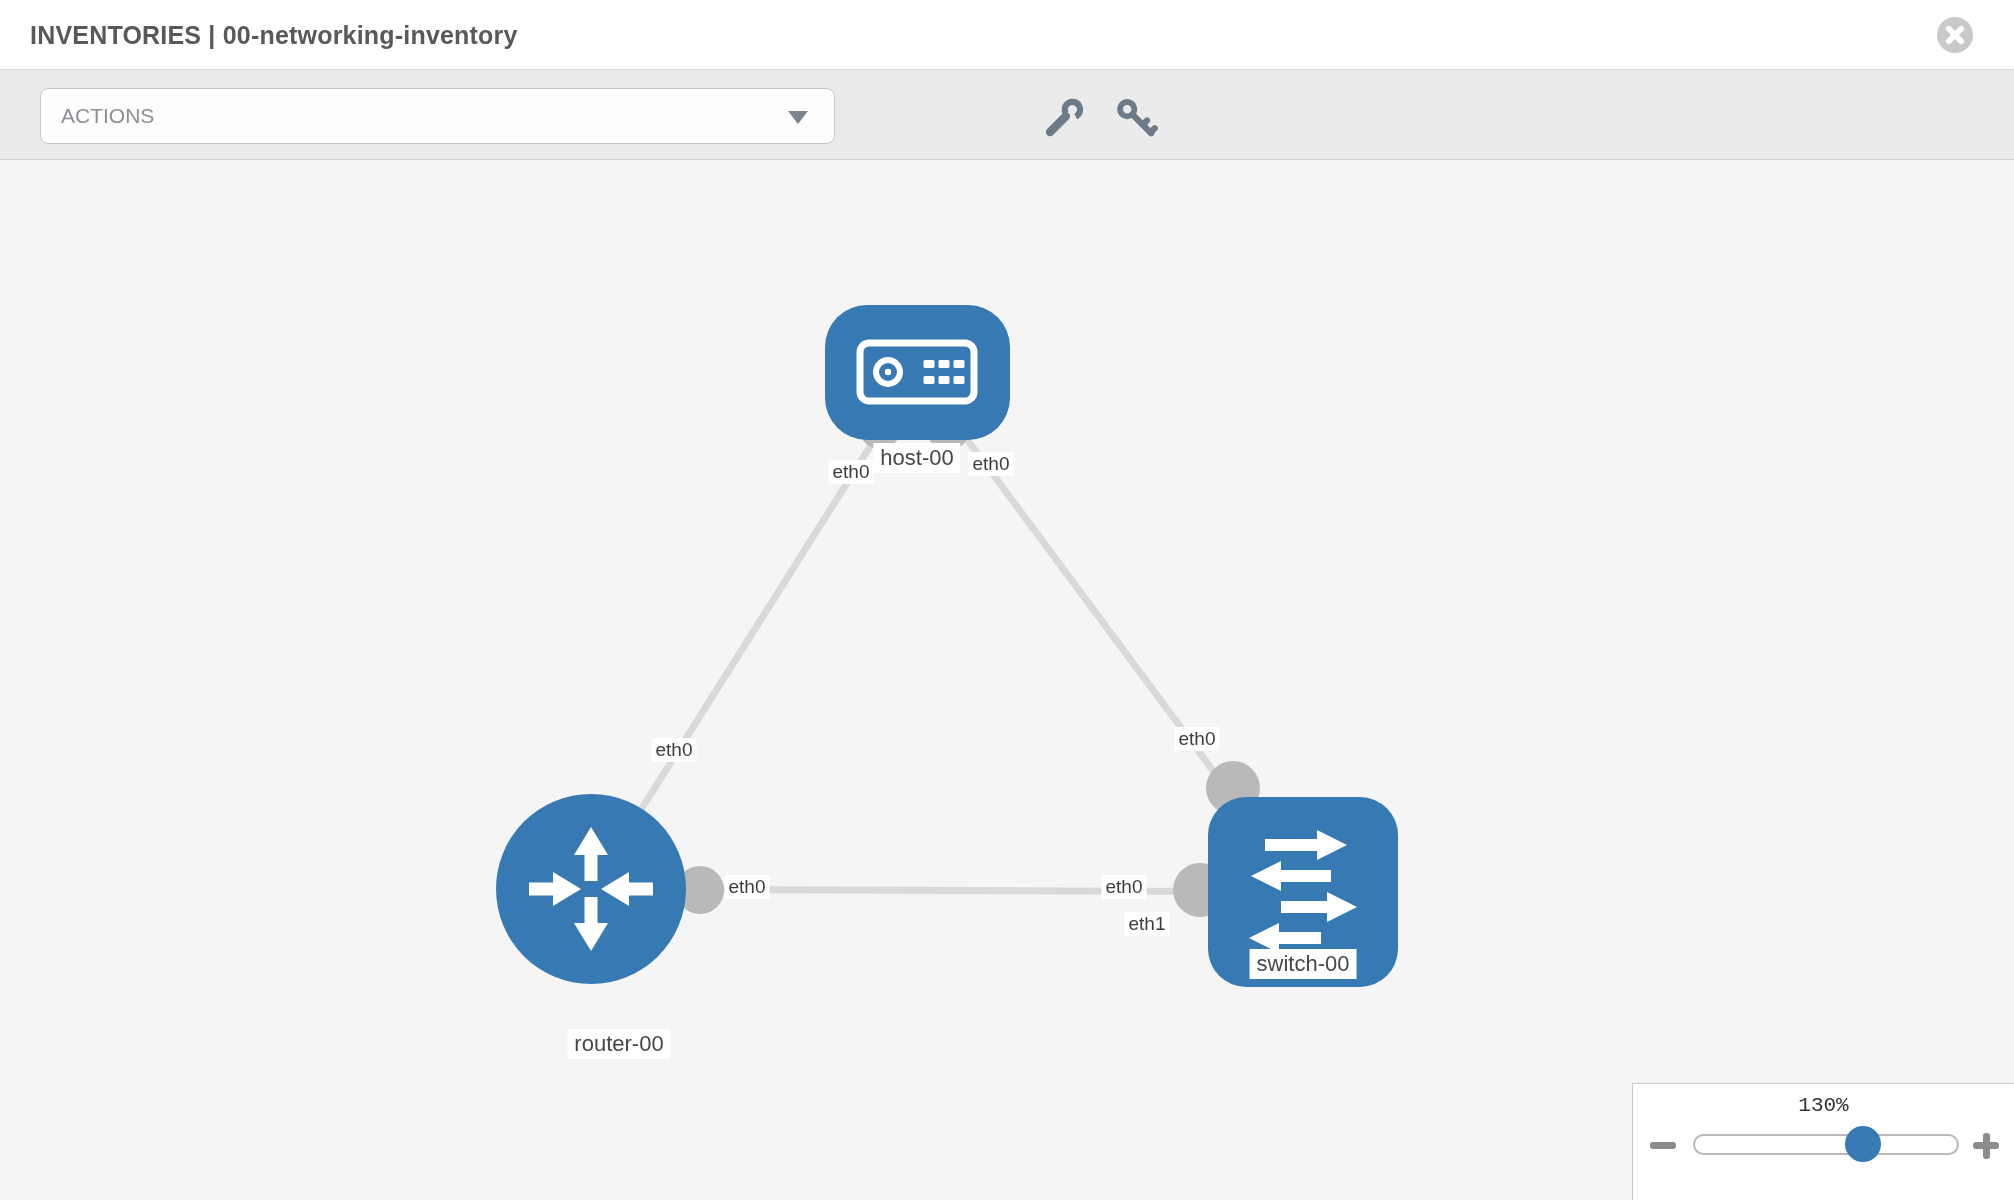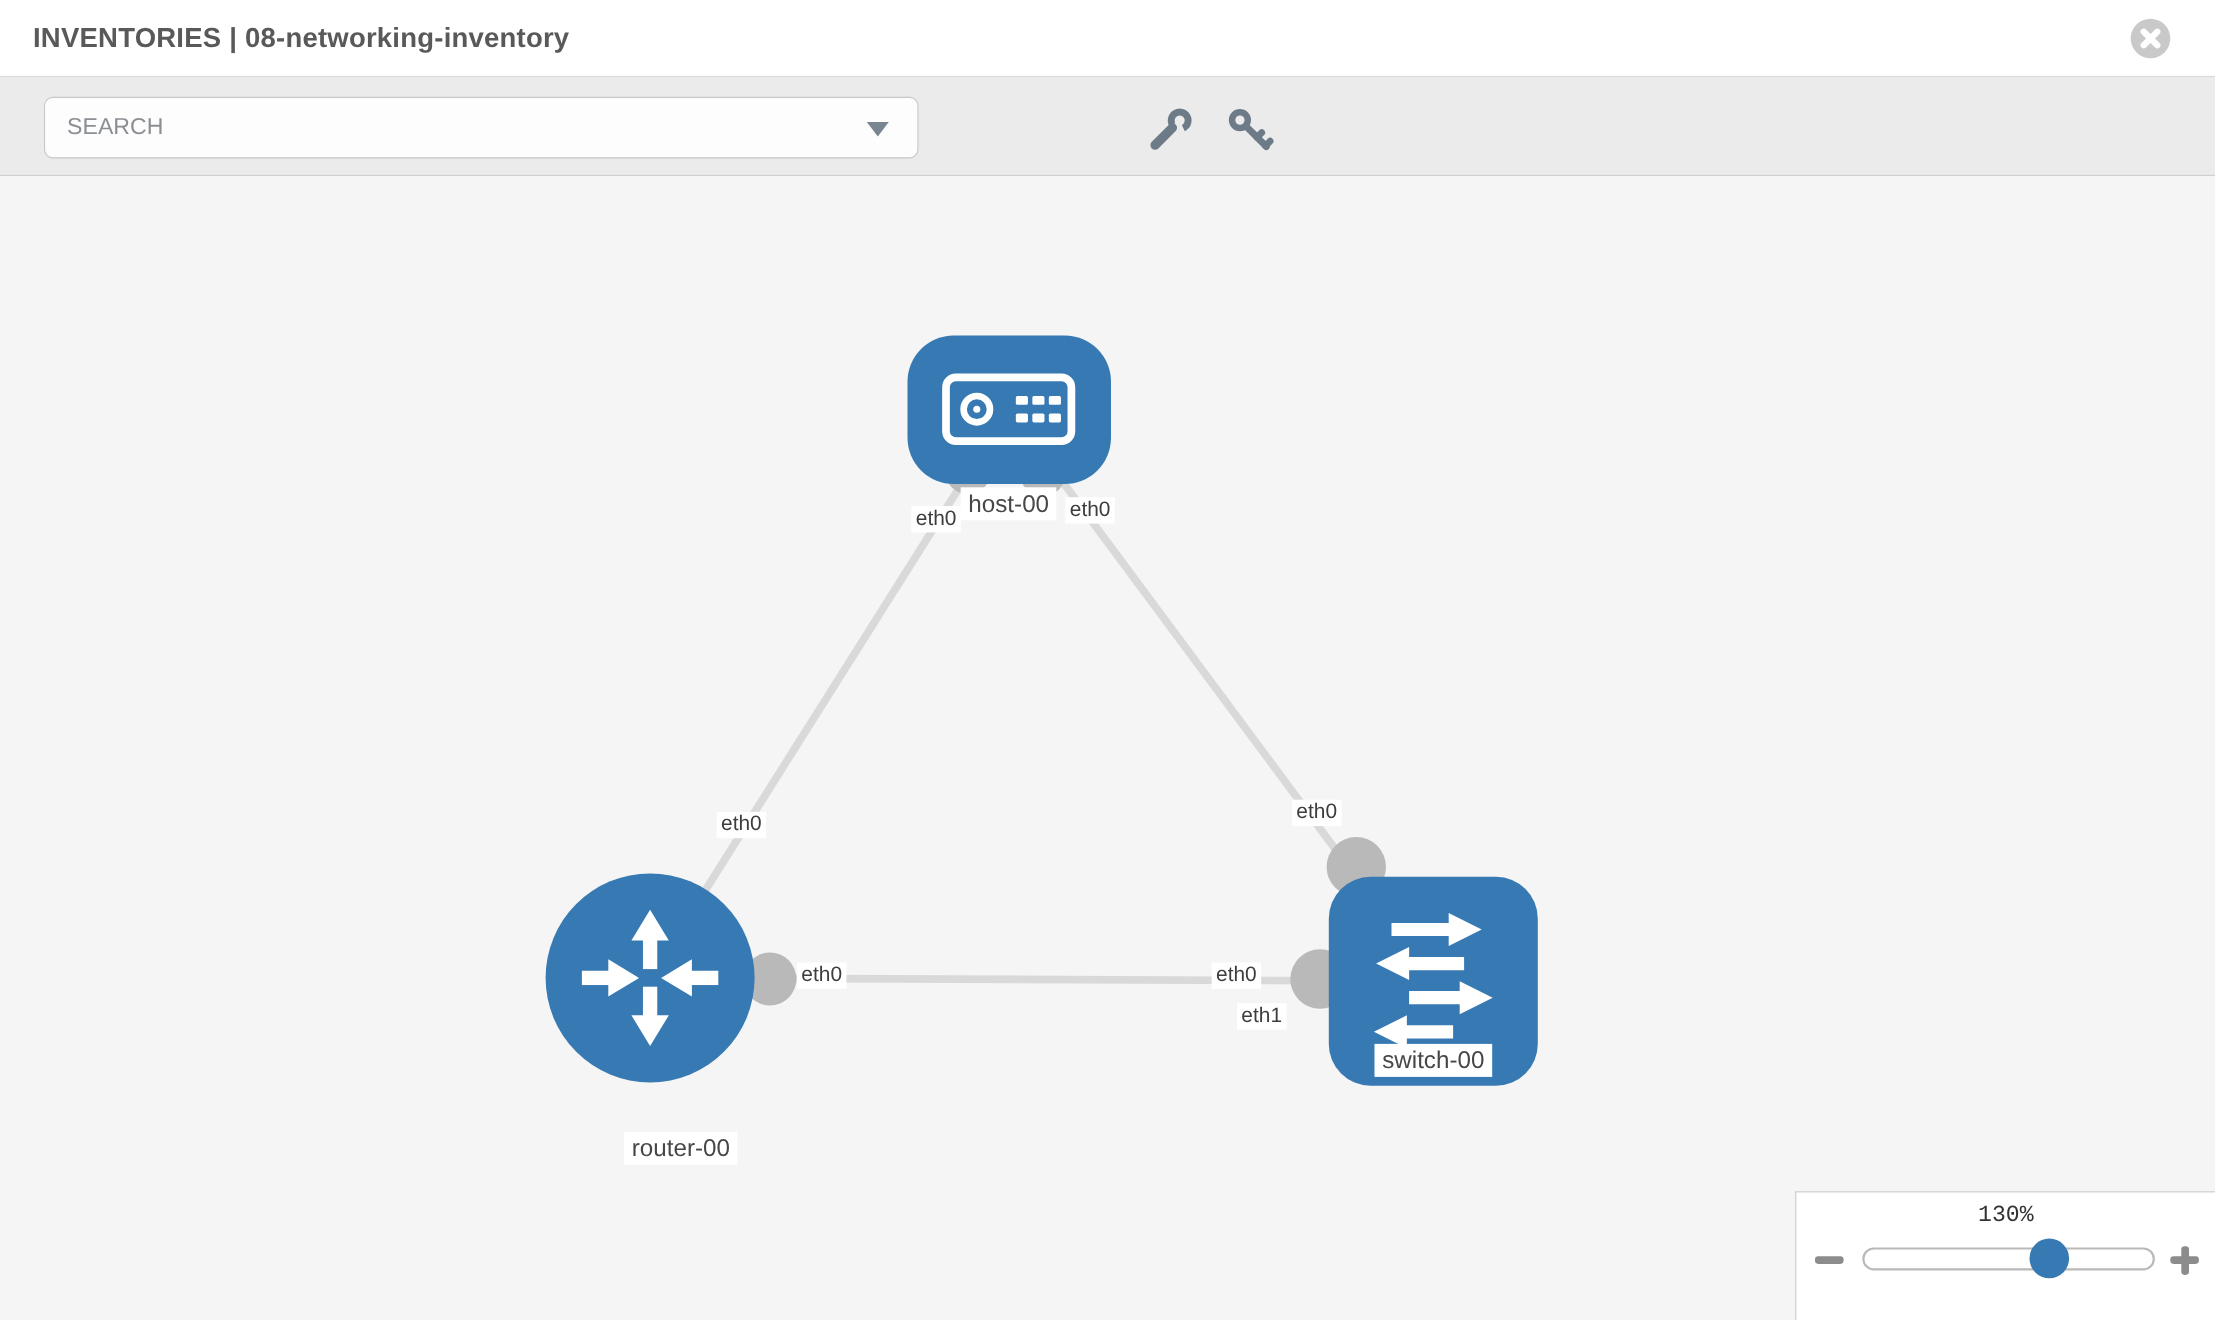--- a/index.html
+++ b/index.html
@@ -53,32 +53,32 @@
     width:7px; height:26px; border-radius:3px; background:#8c8c8c; }
   .zoom-track { position:absolute; left:60px; top:50px; width:266px; height:21px;
     background:#ffffff; border:2px solid #b9b9b9; border-radius:11px; cursor:pointer; }
   .zoom-thumb { position:absolute; top:-10px; left:64%; width:36px; height:36px;
     margin-left:-18px; border-radius:50%; background:#377ab3; cursor:grab; }
 </style>
 </head>
 <body>
 
 <div class="header">
-  <div class="title">INVENTORIES | 08-networking-inventory</div>
+  <div class="title">INVENTORIES | 00-networking-inventory</div>
   <div class="close-btn">
     <svg width="38" height="38" viewBox="0 0 40 40">
       <circle cx="20" cy="20" r="19" fill="#c9c9c9"></circle>
       <path d="M13.5 13.5 L26.5 26.5 M26.5 13.5 L13.5 26.5" stroke="#ffffff" stroke-width="6" stroke-linecap="round" fill="none"></path>
     </svg>
   </div>
 </div>
 
 <div class="toolbar">
   <div class="select-box select-actions">
-    <span>SEARCH</span>
+    <span>ACTIONS</span>
     <span class="caret"></span>
   </div>
 
   <div class="tool-icon-btn btn-wrench">
     <svg width="44" height="44" viewBox="0 0 24 24">
       <g fill="none" stroke="#6d7a87">
         <circle cx="16.6" cy="7.4" r="4.2" stroke-width="3.4" stroke-dasharray="20 6.4" transform="rotate(150 16.6 7.4)"></circle>
         <line x1="4.4" y1="19.6" x2="13" y2="11" stroke-width="4.6" stroke-linecap="round"></line>
       </g>
     </svg>

